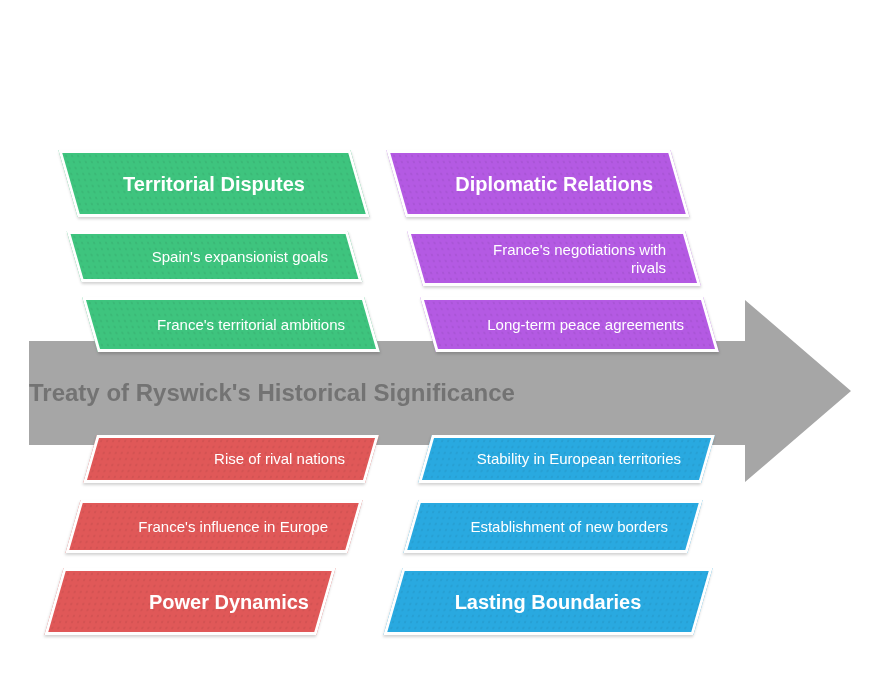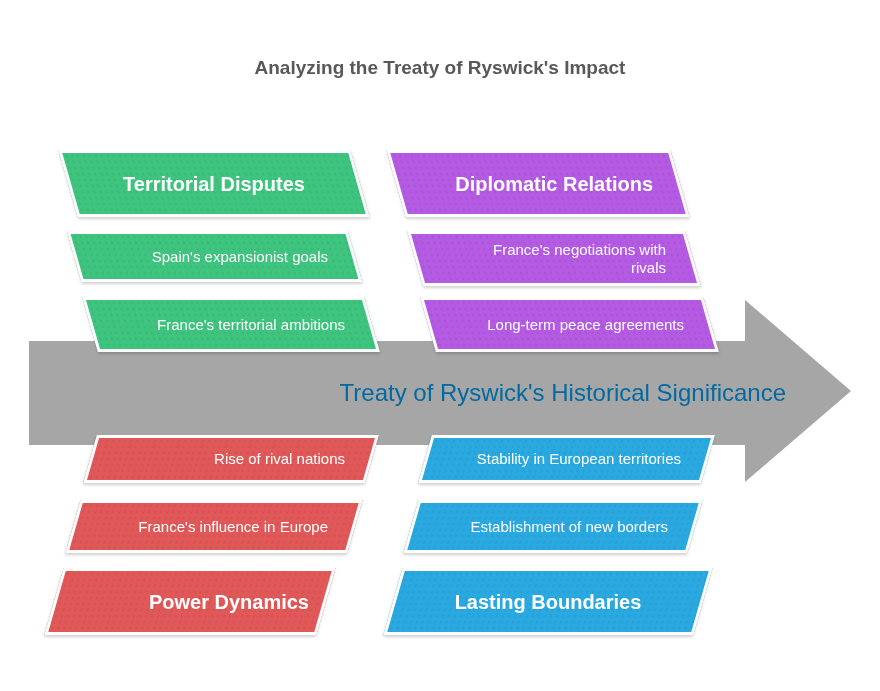--- a/index.html
+++ b/index.html
@@ -30,25 +30,24 @@
     position: absolute;
     left: 0;
     top: 0;
     z-index: 1;
   }
   .arrow-label {
     position: absolute;
     left: 29px;
     top: 377px;
     width: 757px;
-    text-align: right;
     font-size: 24px;
     line-height: 31px;
-    font-weight: normal;
-    color: #0369a1;
+    font-weight: bold;
+    color: #737373;
     z-index: 2;
     white-space: nowrap;
   }
   .banner {
     position: absolute;
     box-sizing: border-box;
     border: 3px solid #ffffff;
     box-shadow: 0 2px 3px rgba(0,0,0,0.18);
     background-image: radial-gradient(rgba(0,0,0,0.055) 1px, rgba(0,0,0,0) 1.2px);
     background-size: 6px 6px;
@@ -100,21 +99,20 @@
   
   .b1 { left: 425px; top: 435px; width: 283px; height: 48px; }
   .b2 { left: 411px; top: 500px; width: 284px; height: 53px; }
   .b3 { left: 393px; top: 568px; width: 310px; height: 67px; }
 </style>
 </head>
 <body>
 
 <div class="canvas">
 
-  <div class="title">Analyzing the Treaty of Ryswick's Impact</div>
 
   <svg class="arrow-svg" width="880" height="691" aria-hidden="true">
     <polygon points="29,341 745,341 745,300 851,391 745,482 745,445 29,445" fill="#a6a6a6"></polygon>
   </svg>
 
   <div class="arrow-label">Treaty of Ryswick's Historical Significance</div>
 
   <div class="banner header green skew-top g1 align-center">
     <span class="label">Territorial Disputes</span>
   </div>

